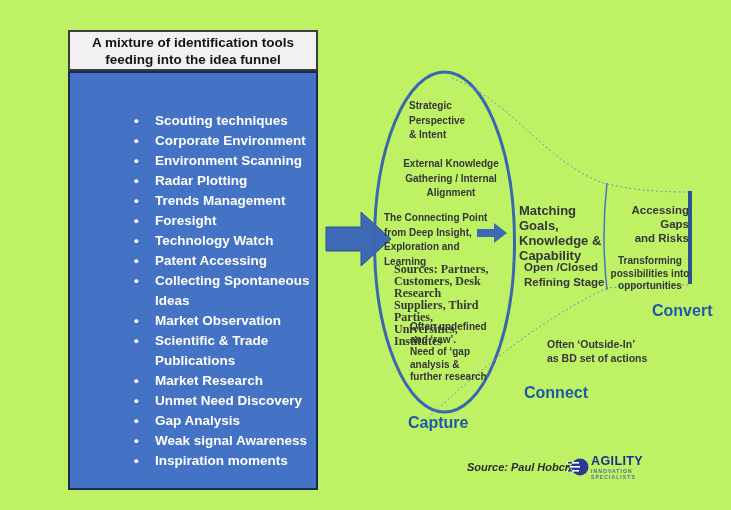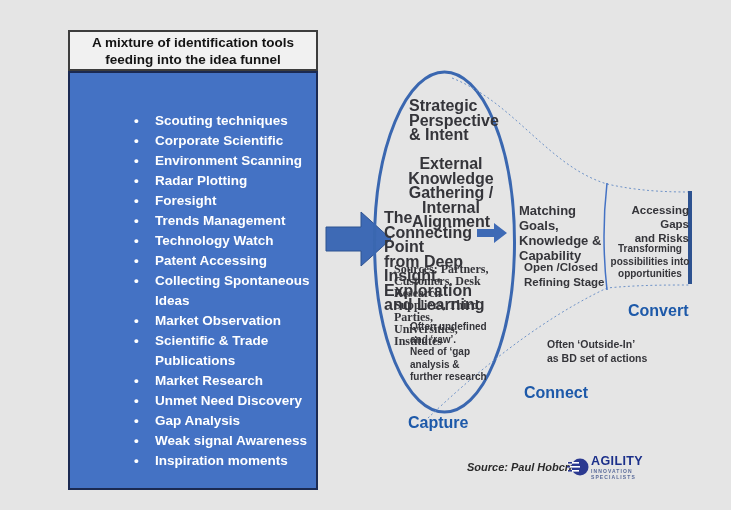--- a/index.html
+++ b/index.html
@@ -1,17 +1,17 @@
 <!DOCTYPE html>
 <html><head>
 <meta charset="utf-8">
 <style>
   html,body{margin:0;padding:0;background:#fff;}
   .canvas{
-    position:relative;width:731px;height:510px;background:#e5e5e5;
+    position:relative;width:731px;height:510px;background:#bef264;
     font-family:"Liberation Sans",sans-serif;overflow:hidden;
   }
   
   .header-box{
     position:absolute;left:68px;top:30px;width:246px;height:37px;
     background:#f1f1f1;border:2px solid #3d3d3d;
     display:flex;align-items:center;justify-content:center;text-align:center;
     font-size:13.5px;font-weight:bold;color:#141414;line-height:17px;
     white-space:pre-line;
   }
@@ -27,21 +27,21 @@
     margin-left:48px;
   }
   .blue-box li::before{
     content:"\2022";position:absolute;left:16px;top:0;color:#ffffff;
   }
   
   .overlay{position:absolute;left:0;top:0;width:731px;height:510px;pointer-events:none;}
   
   .txt{
     position:absolute;color:#35353a;font-weight:600;white-space:pre-line;
-    font-size:16px;line-height:14.5px;
+    font-size:10px;line-height:14.5px;
   }
   .txt.small{font-size:12px;line-height:12px;font-family:Liberation Serif, serif;}
   .txt.med{font-size:10px;line-height:12.5px;}
   .stage-label{
     position:absolute;color:#1d59a9;font-weight:bold;font-size:16px;white-space:nowrap;
   }
   
   .credit{
     position:absolute;left:467px;top:461px;font-style:italic;font-weight:600;
     font-size:11px;color:#2b2b2b;white-space:nowrap;
@@ -55,25 +55,25 @@
 <body>
 
 <div class="canvas">
 
   <div class="header-box">A mixture of identification tools
 feeding into the idea funnel</div>
 
   <div class="blue-box">
     <ul>
       <li>Scouting techniques</li>
-      <li>Corporate Scientific</li>
+      <li>Corporate Environment</li>
       <li>Environment Scanning</li>
       <li>Radar Plotting</li>
+      <li>Trends Management</li>
       <li>Foresight</li>
-      <li>Trends Management</li>
       <li>Technology Watch</li>
       <li>Patent Accessing</li>
       <li>Collecting Spontaneous Ideas</li>
       <li>Market Observation</li>
       <li>Scientific &amp; Trade
 Publications</li>
       <li>Market Research</li>
       <li>Unmet Need Discovery</li>
       <li>Gap Analysis</li>
       <li>Weak signal Awareness</li>
@@ -118,30 +118,30 @@
 further research</div>
 
   <div class="txt" style="left:519px;top:203px;width:92px;font-size:13px;line-height:15px;">Matching Goals,
 Knowledge &amp;
 Capability</div>
   <div class="txt" style="left:524px;top:260px;width:88px;font-size:11.5px;line-height:15px;">Open /Closed
 Refining Stage</div>
 
   <div class="txt" style="left:611px;top:203px;width:78px;text-align:right;font-size:11.5px;line-height:14px;">Accessing Gaps
 and Risks</div>
-  <div class="txt med" style="left:609px;top:243px;width:82px;text-align:center;">Transforming
+  <div class="txt med" style="left:609px;top:255px;width:82px;text-align:center;">Transforming
 possibilities into
 opportunities</div>
 
   <div class="txt" style="left:547px;top:338px;width:102px;font-size:10.5px;line-height:13.5px;">Often ‘Outside-In’
 as BD set of actions</div>
 
   <div class="stage-label" style="left:408px;top:414px;">Capture</div>
   <div class="stage-label" style="left:524px;top:384px;text-align:right;">Connect</div>
-  <div class="stage-label" style="left:628px;top:302px;">Convert</div>
+  <div class="stage-label" style="left:652px;top:302px;">Convert</div>
 
   <div class="credit">Source: Paul Hobcraft</div>
 
   <div class="logo">
     <svg width="22" height="24" viewBox="0 0 22 24">
       <circle cx="13" cy="12" r="8.5" fill="#2b3990"></circle>
       <rect x="0" y="7" width="12" height="1.6" fill="#ffffff"></rect>
       <rect x="0" y="11" width="13" height="1.6" fill="#ffffff"></rect>
       <rect x="0" y="15" width="12" height="1.6" fill="#ffffff"></rect>
       <rect x="1" y="7" width="4" height="1.6" fill="#2b3990"></rect>

